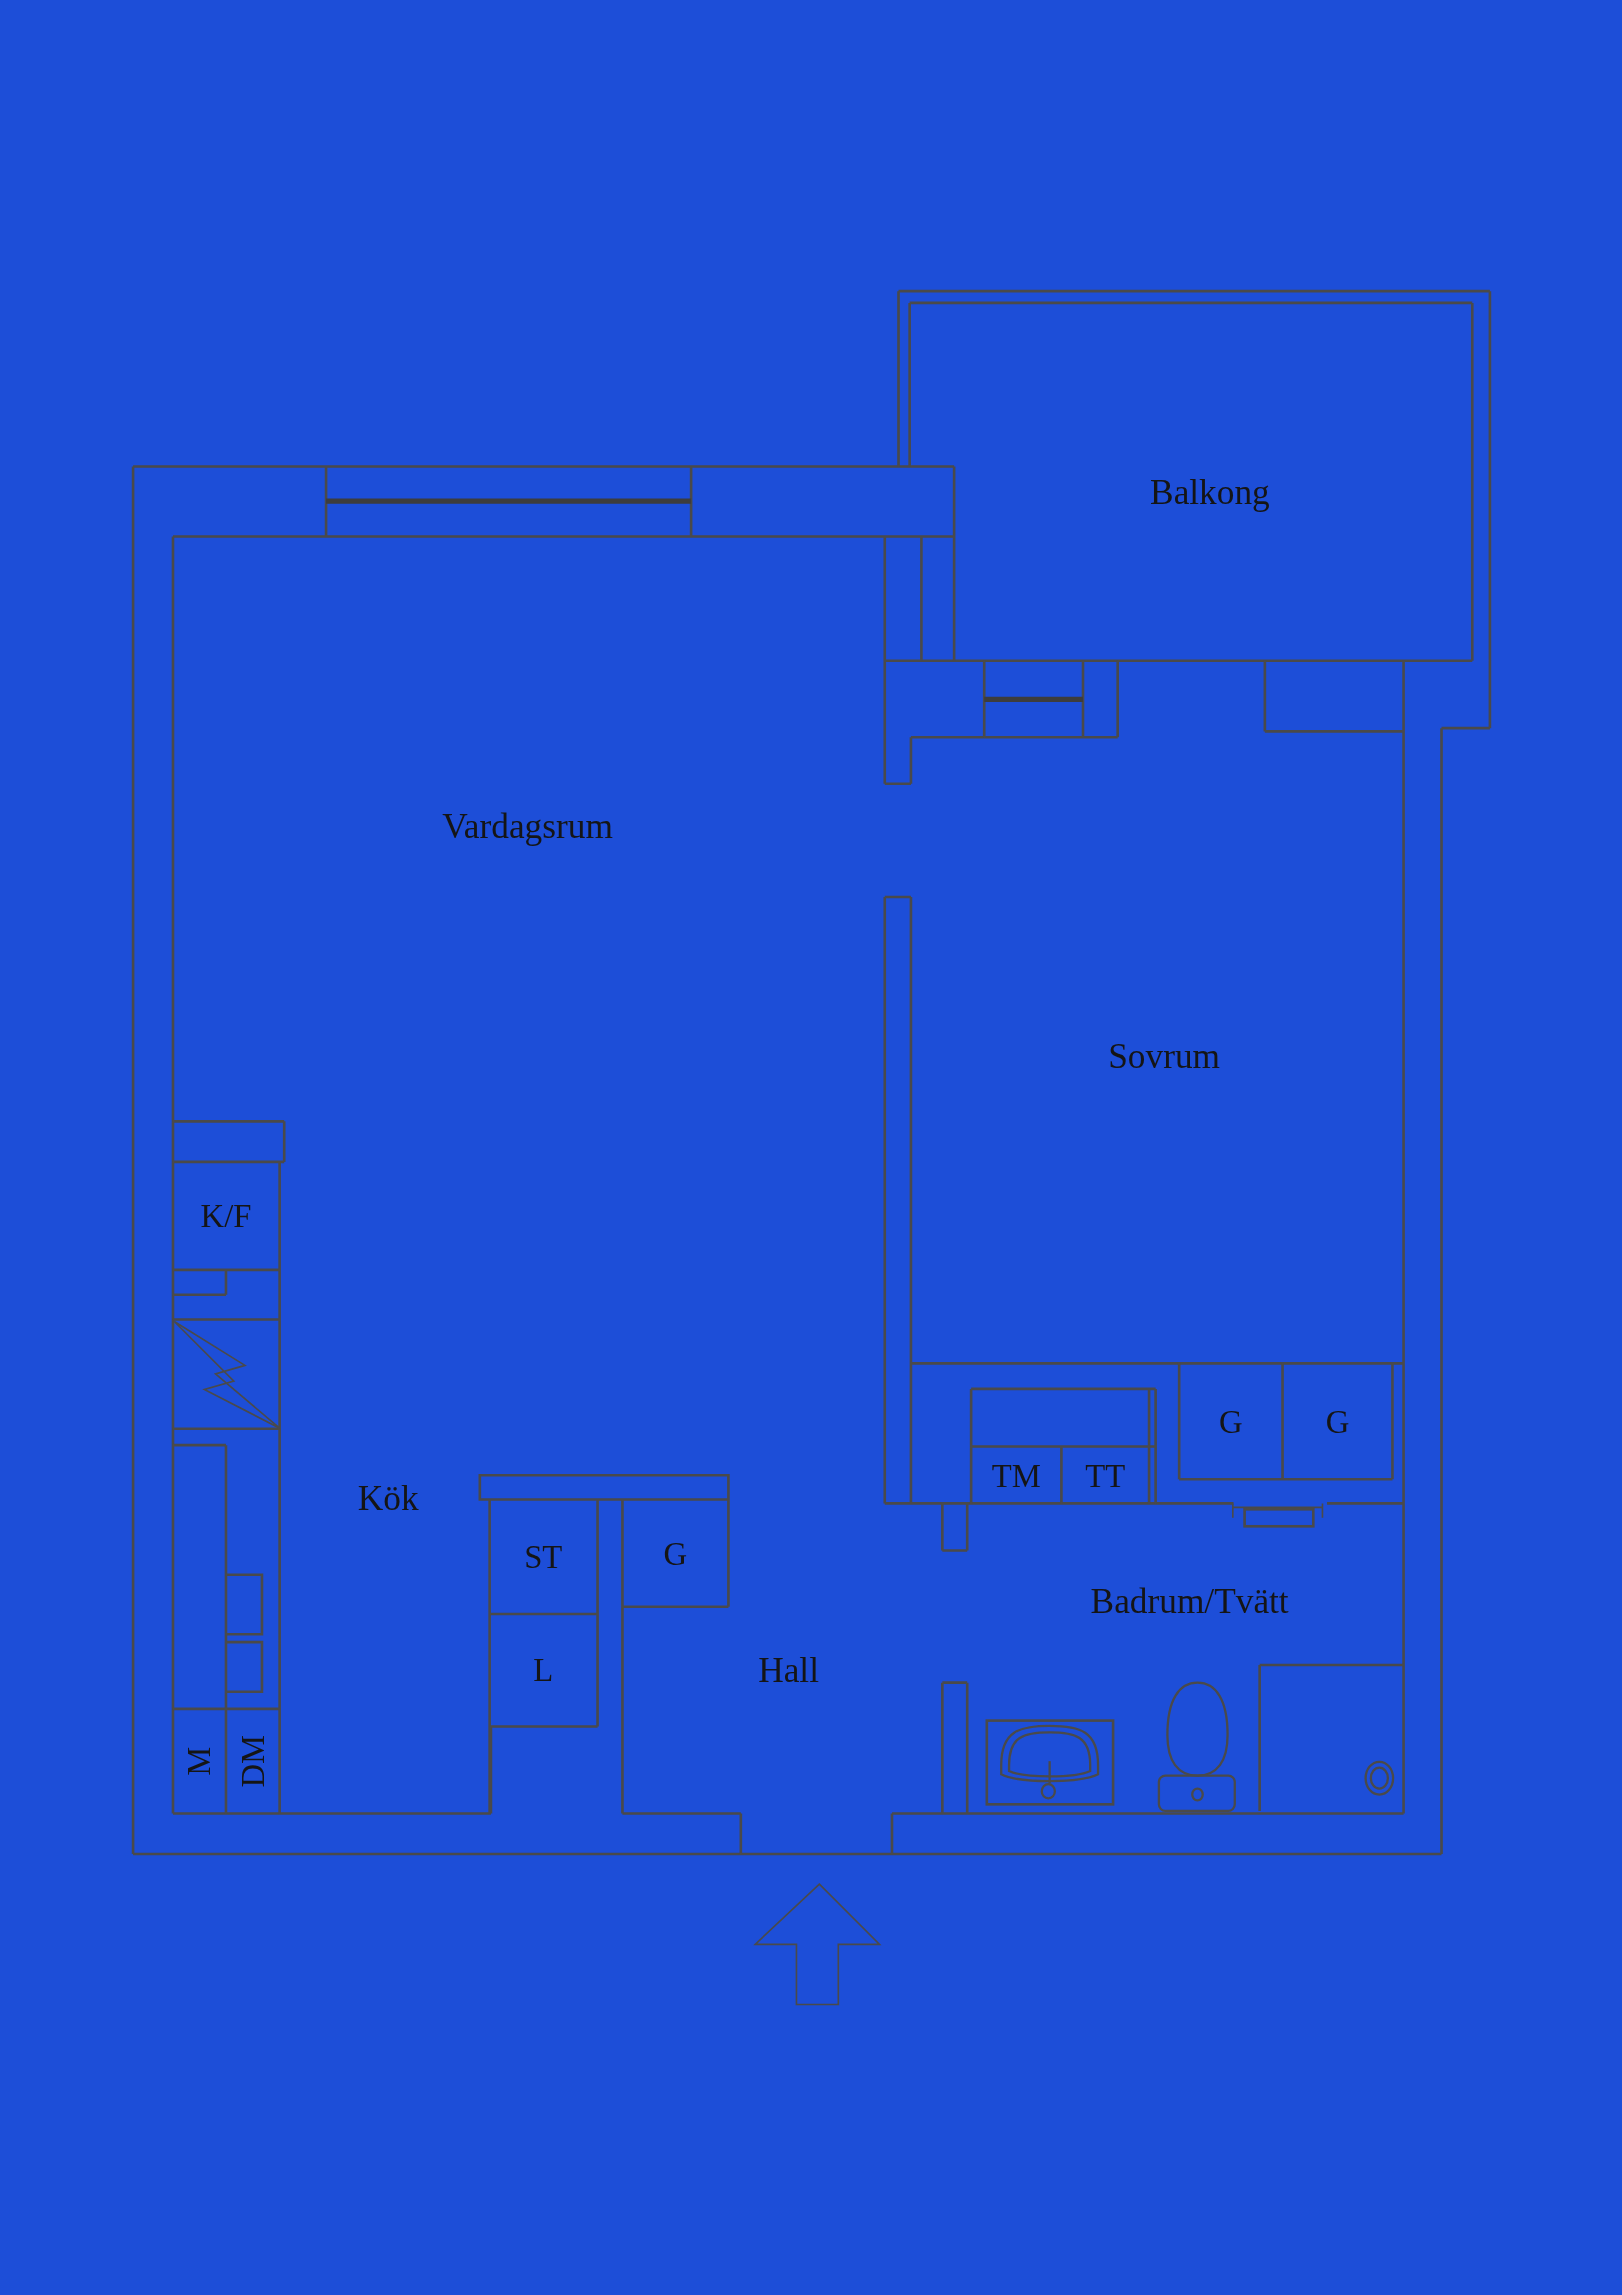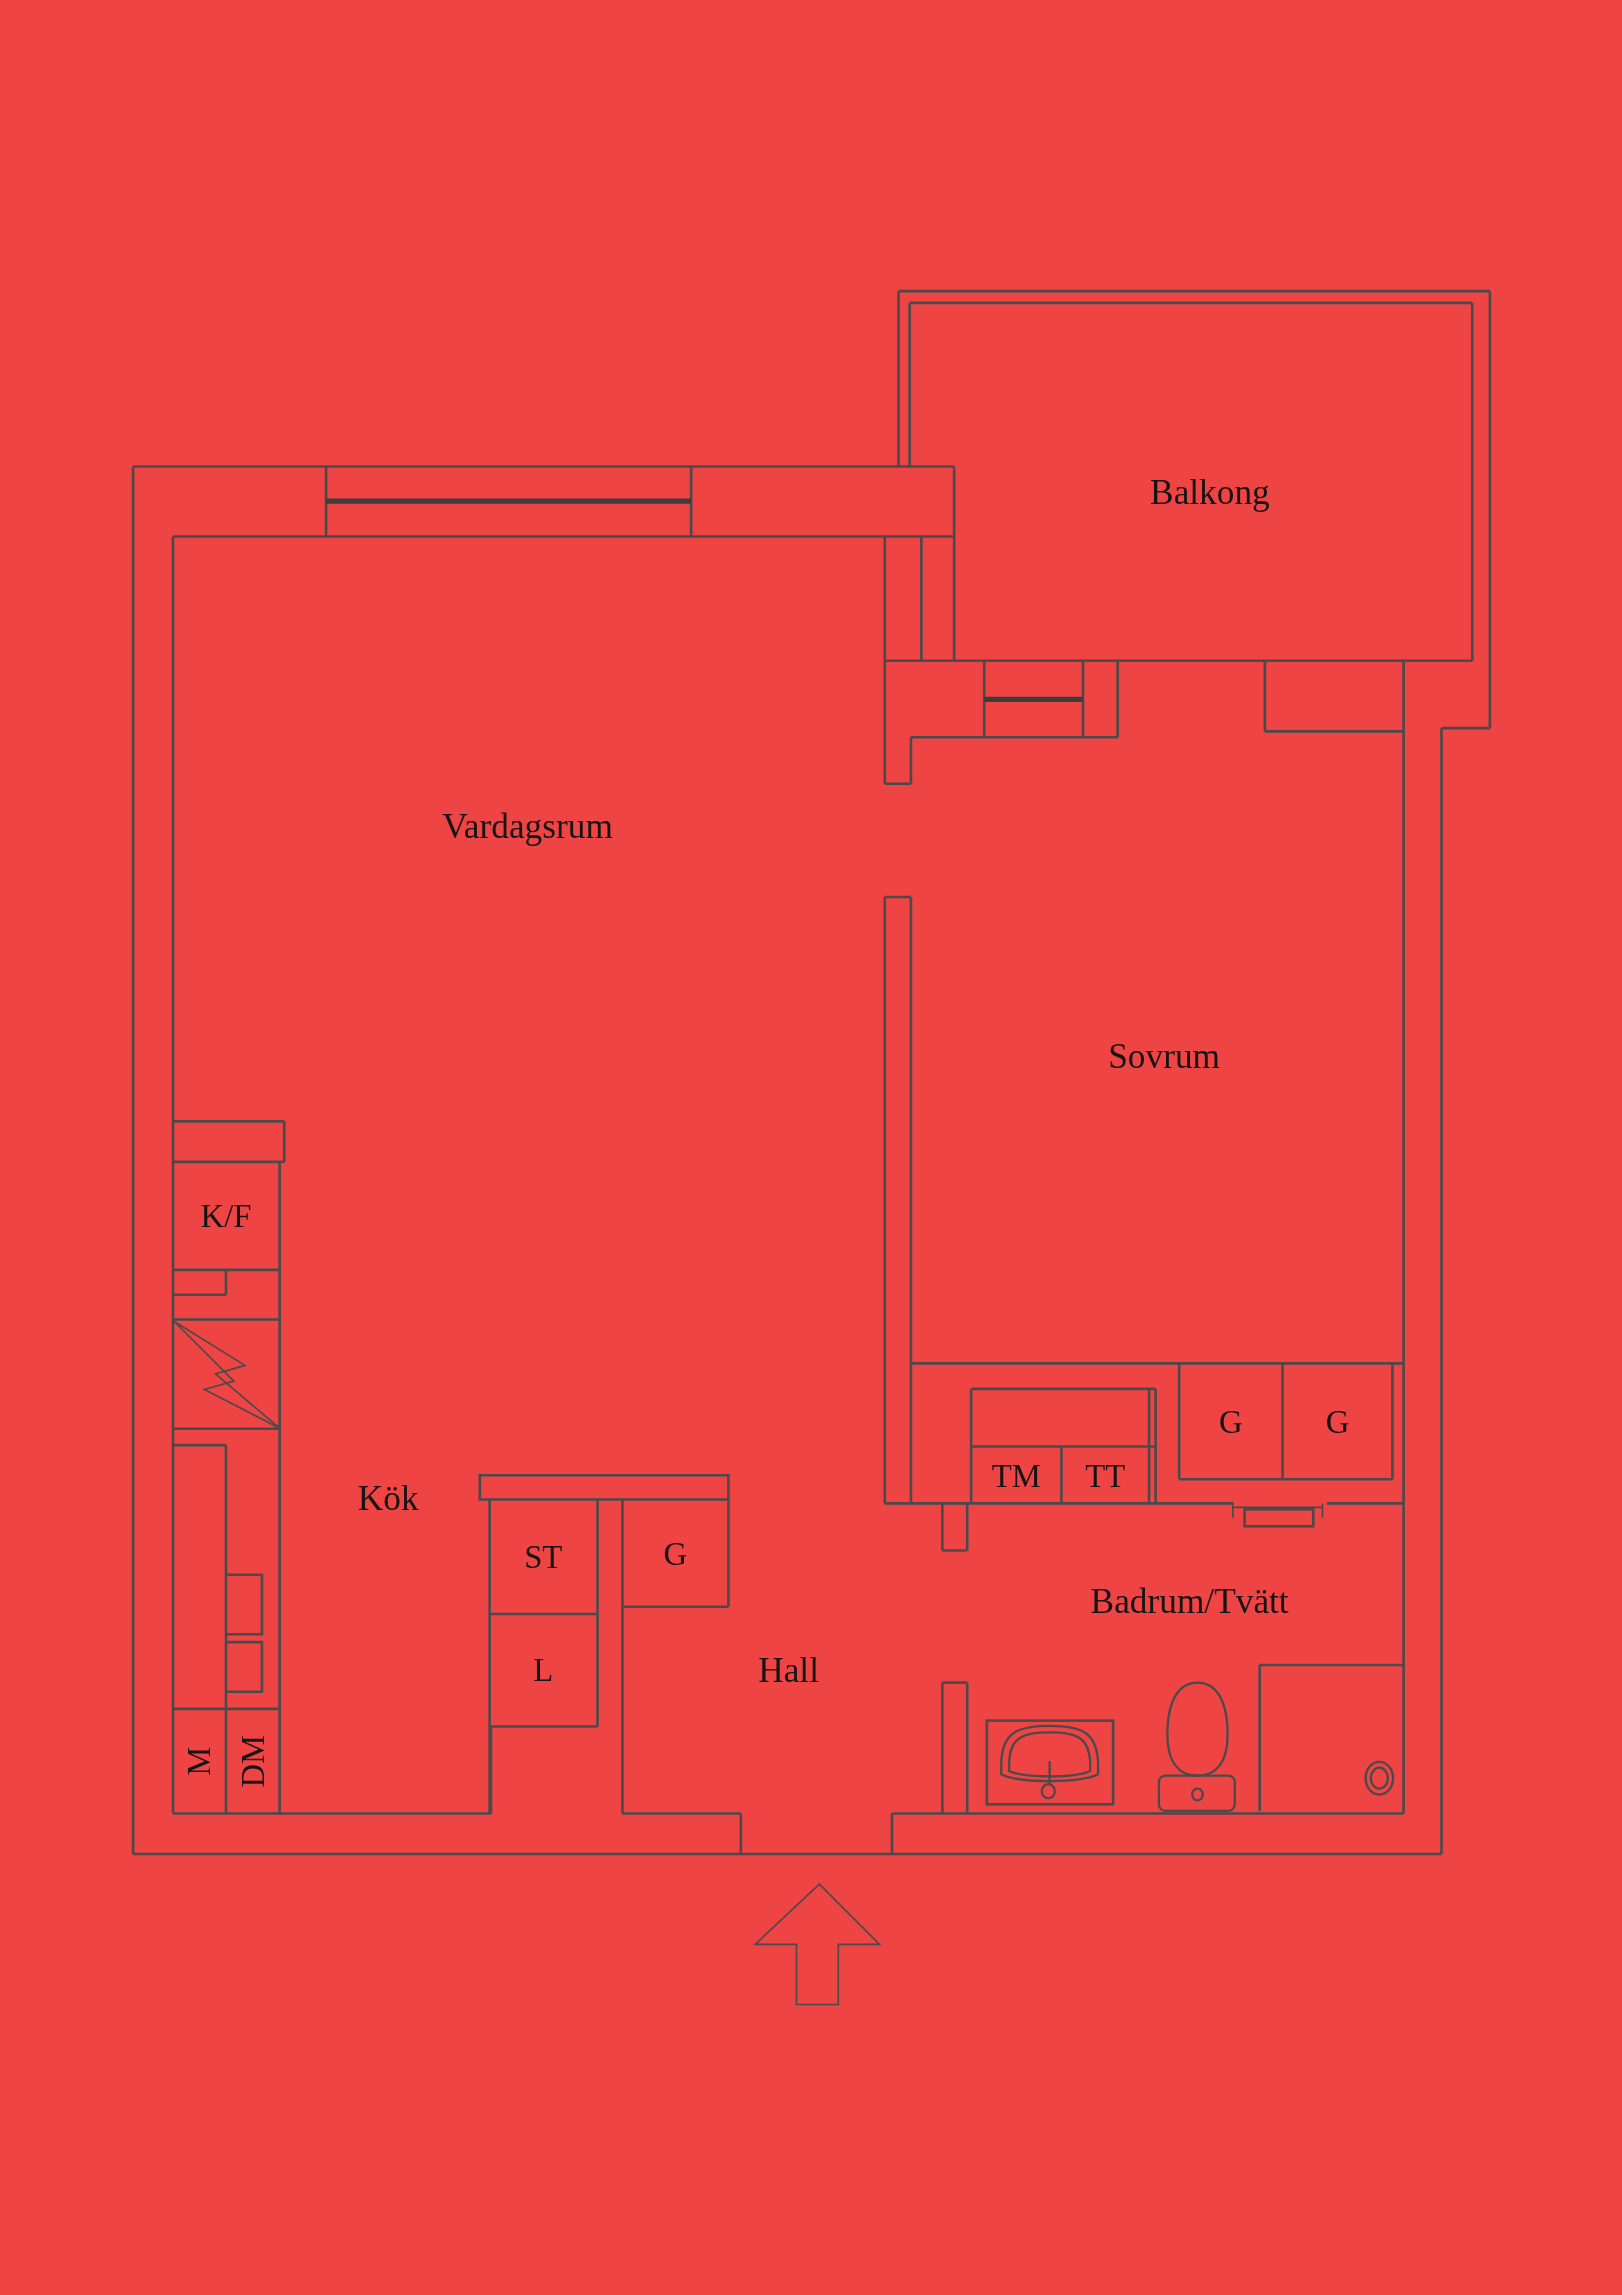--- a/index.html
+++ b/index.html
@@ -1,16 +1,16 @@
 <!DOCTYPE html>
 <html style="font-size:10.5px"><head>
 <meta charset="utf-8">
 <style>
   html,body{margin:0;padding:0;background:#ffffff;}
-  .page{width:1623px;height:2295px;background:#ef4444;position:relative;overflow:hidden;}
+  .page{width:1623px;height:2295px;background:#1d4ed8;position:relative;overflow:hidden;}
   svg{display:block;}
   .wall{stroke:#4a4a4a;stroke-width:4;fill:none;stroke-linecap:butt;}
   .thick{stroke:#3d3d3d;stroke-width:8;fill:none;}
   .fixture{stroke:#4a4a4a;stroke-width:3.5;fill:none;}
   .thin{stroke:#4a4a4a;stroke-width:2.5;fill:none;}
   text{font-family:"Liberation Serif","DejaVu Serif",serif;fill:#151515;}
   .room-label{font-size:54px;}
   .small-label{font-size:50px;}
 </style>
 </head>

